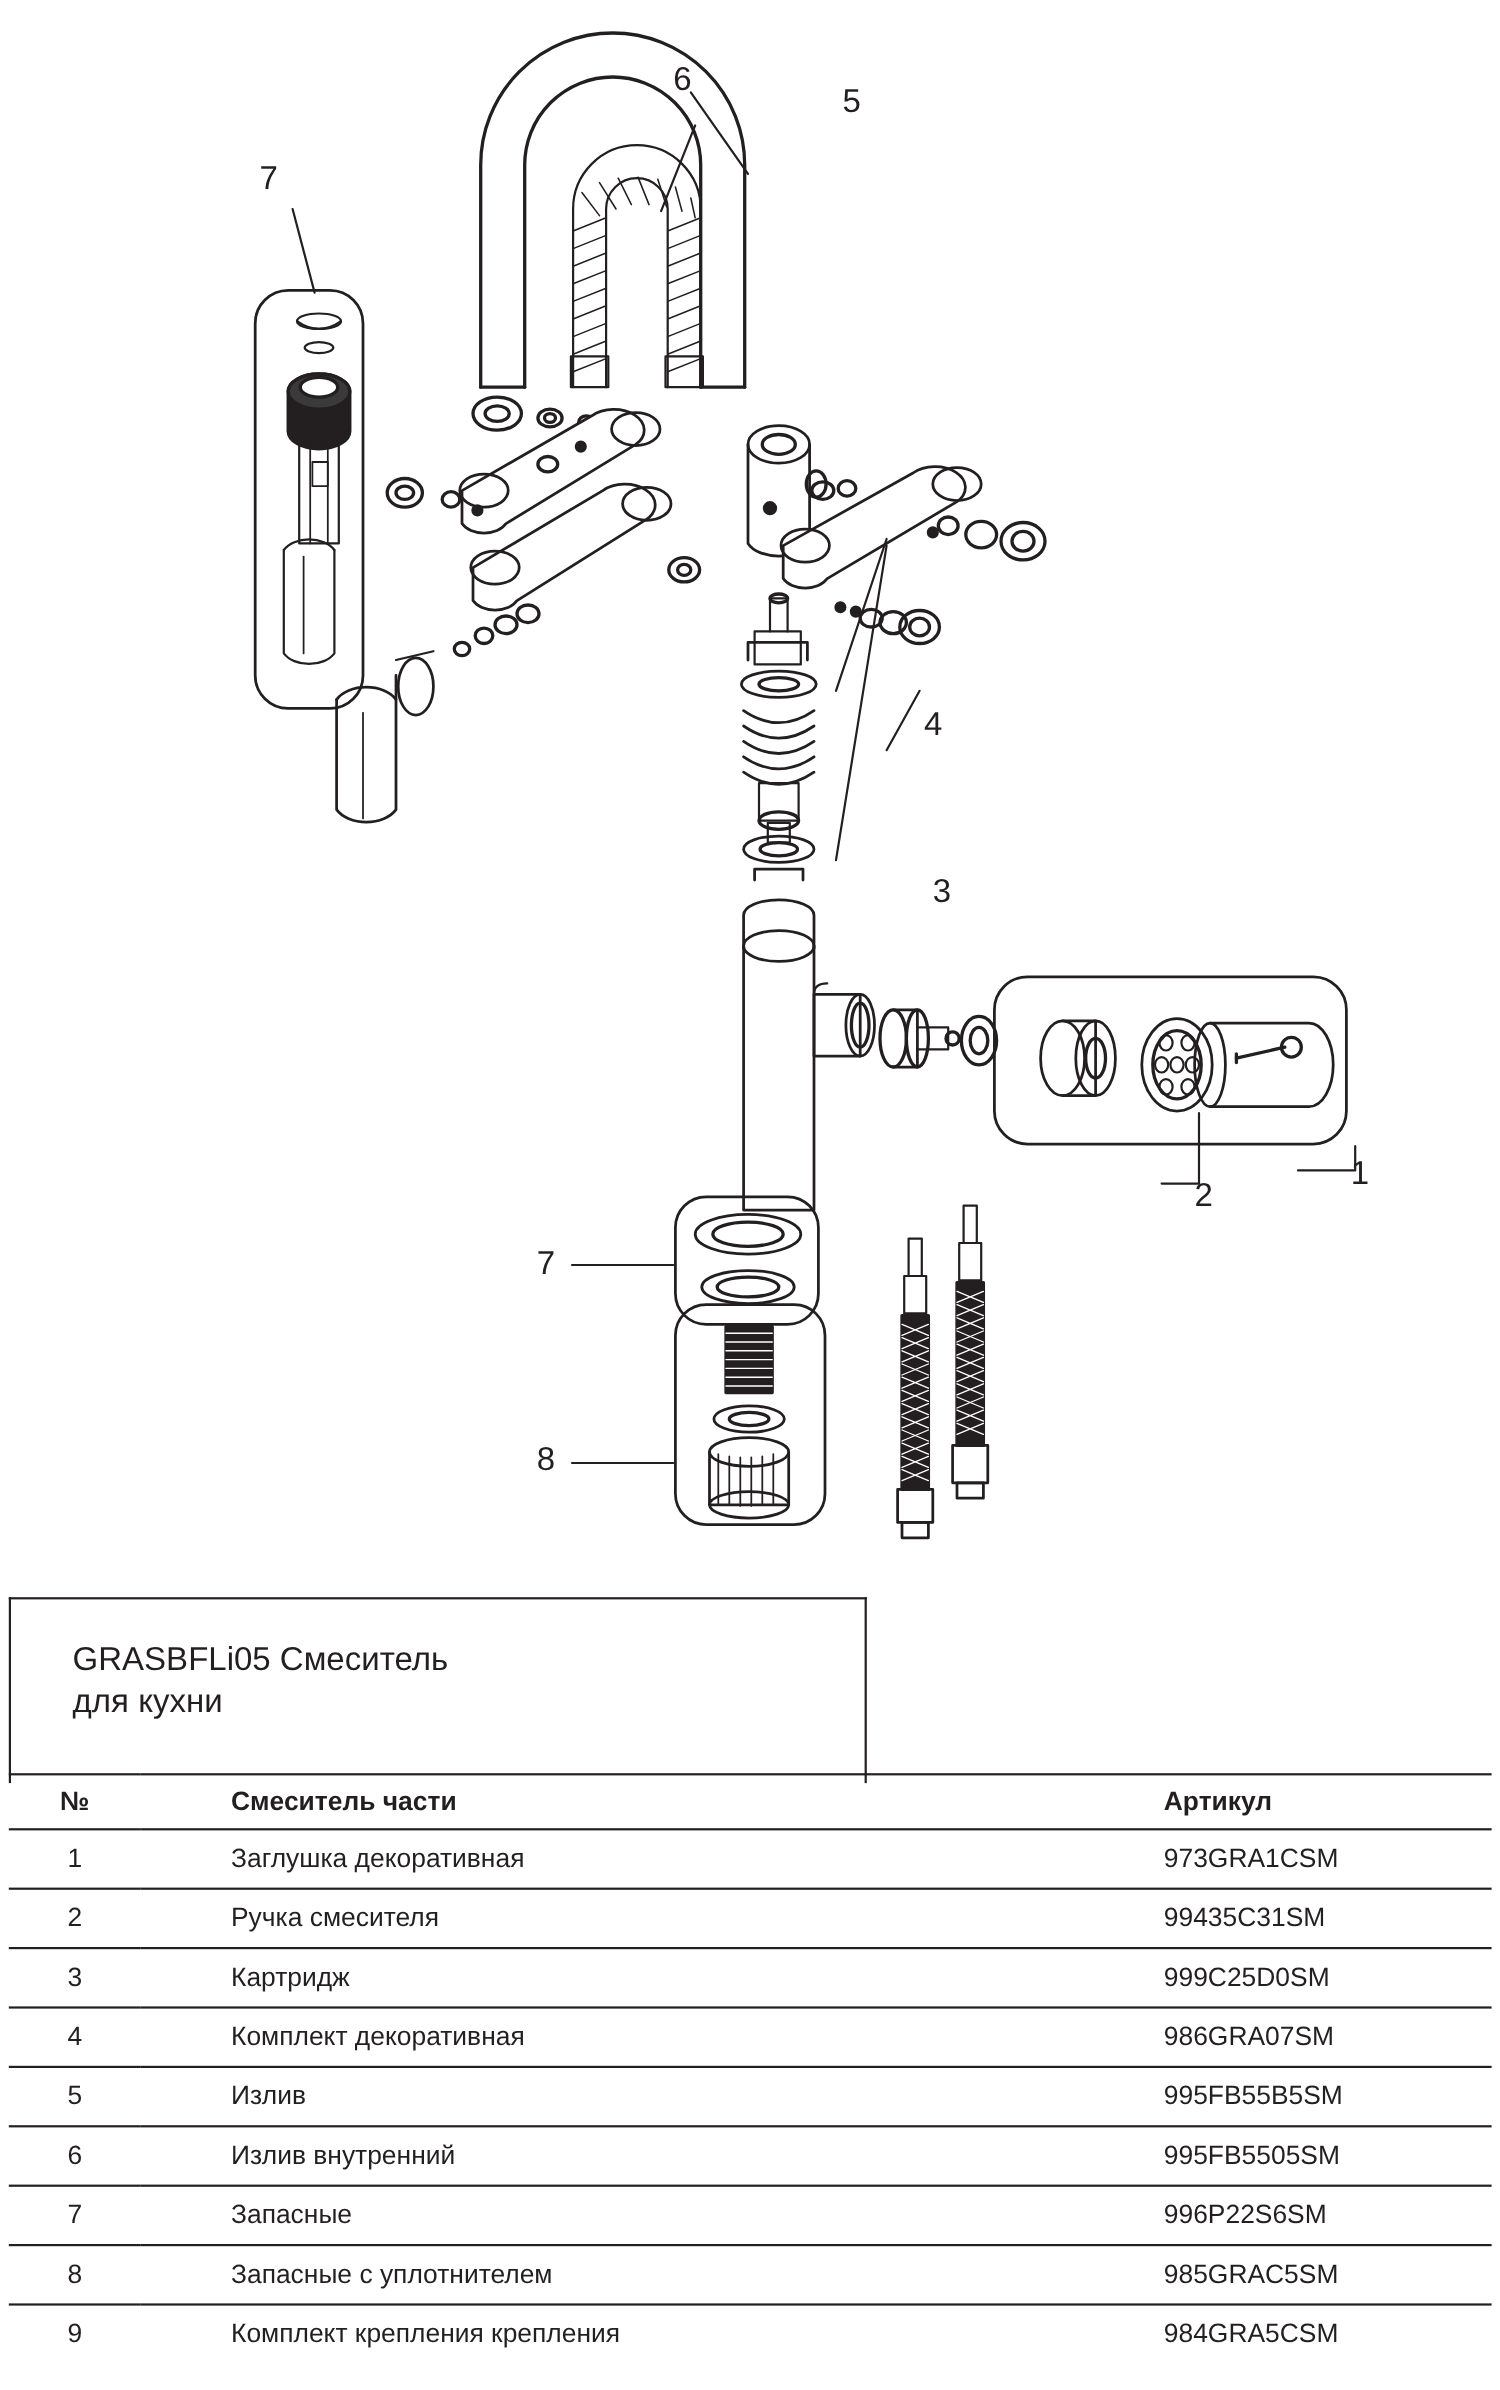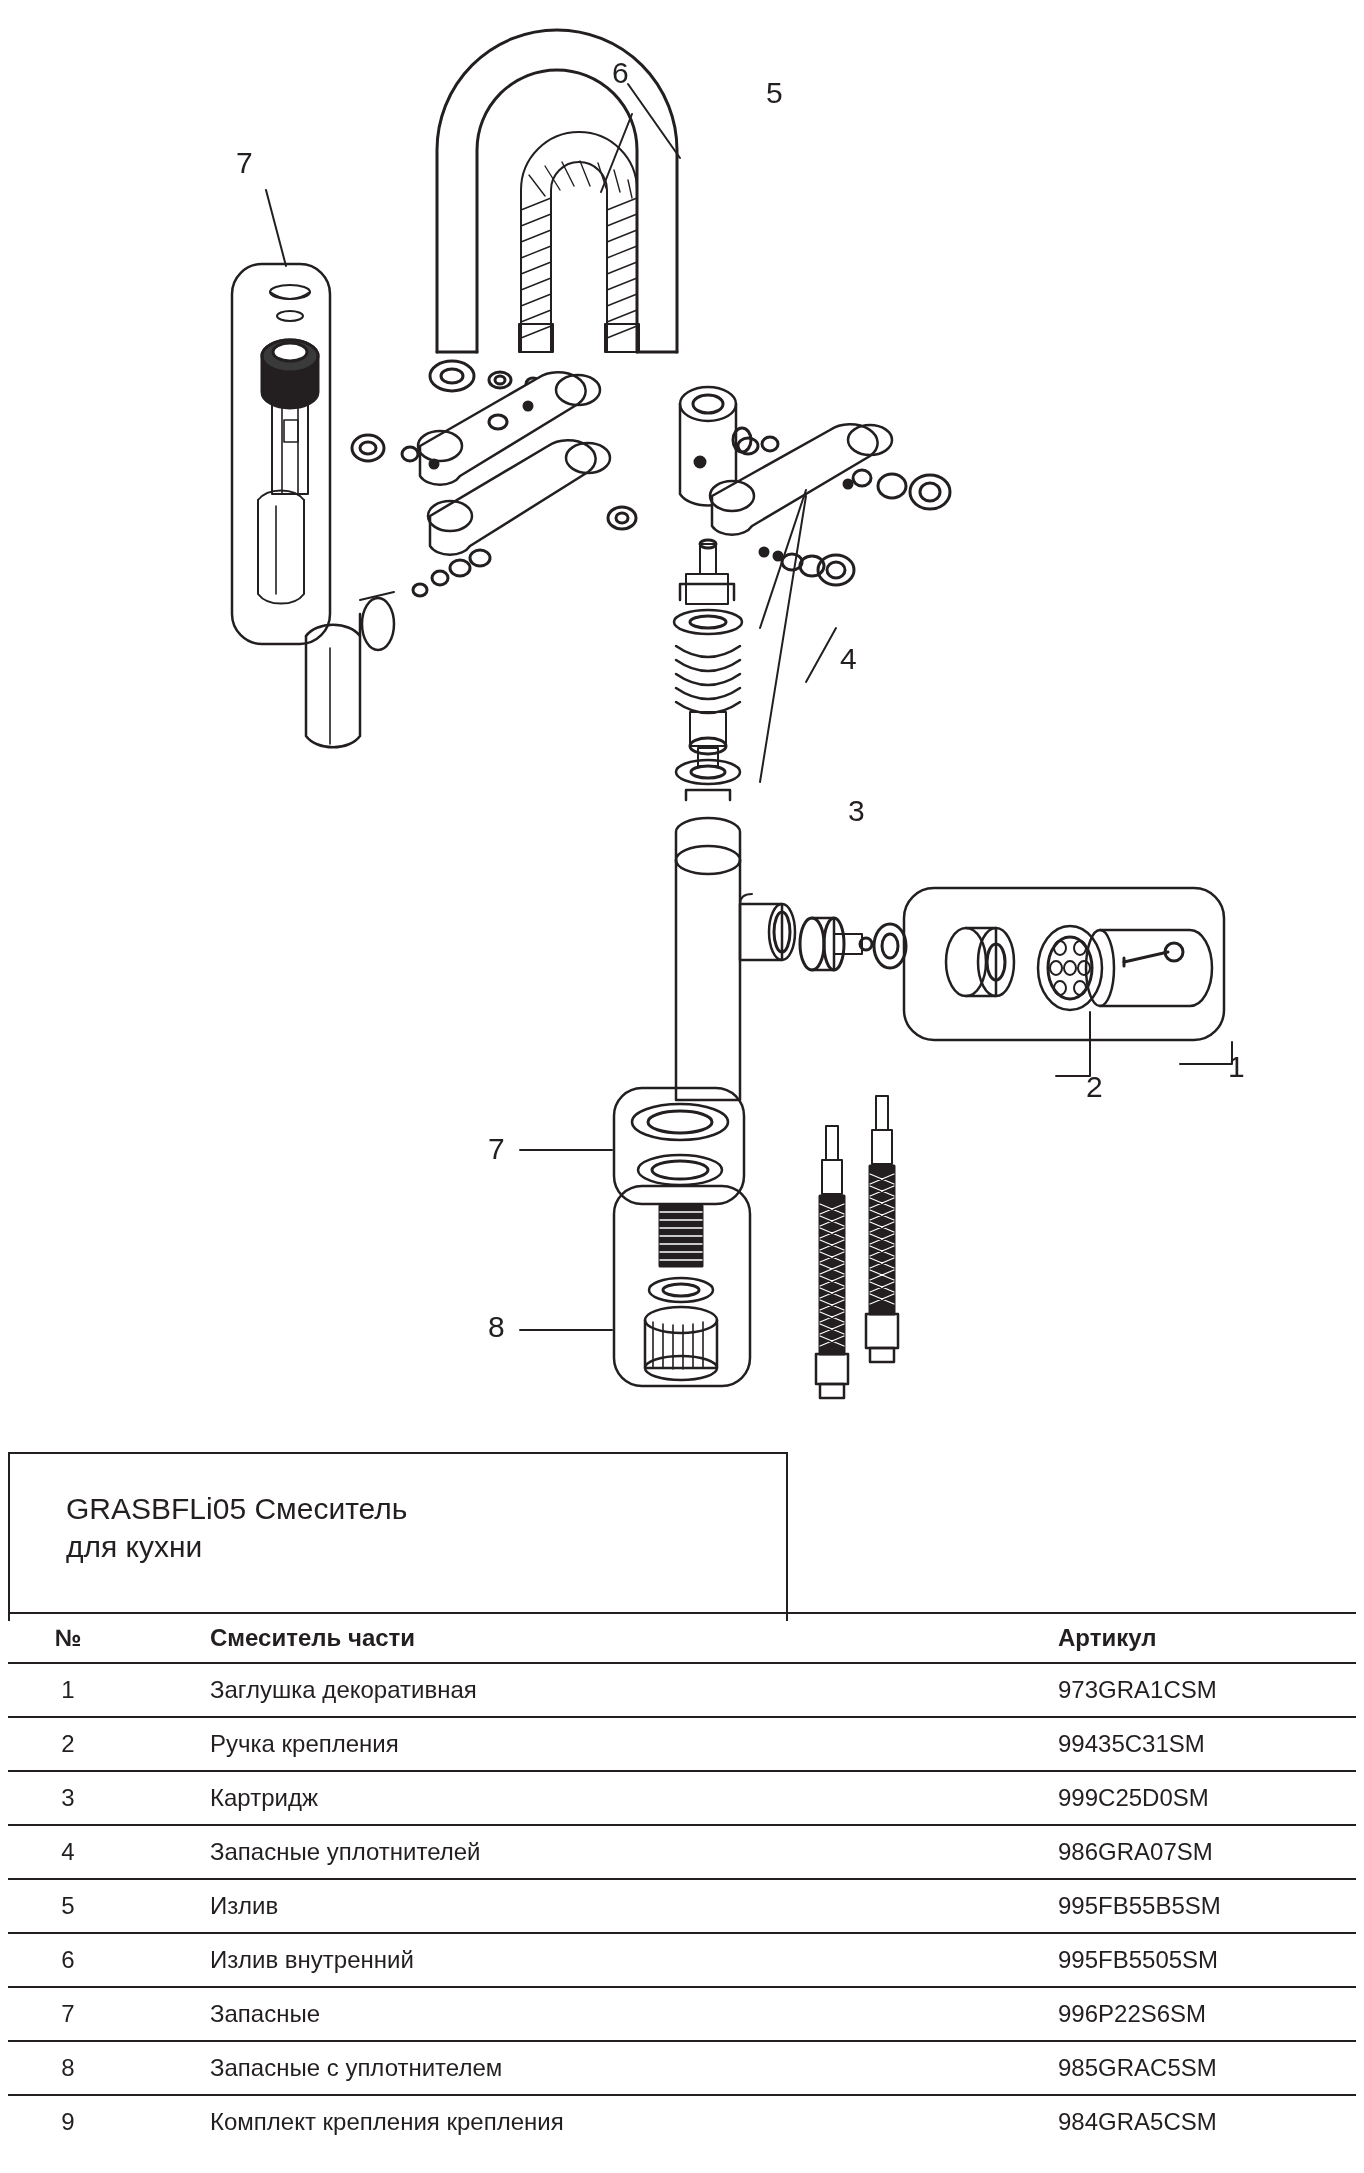--- a/index.html
+++ b/index.html
@@ -338,31 +338,31 @@
         </tr>
       </thead>
       <tbody>
         <tr>
           <td>1</td>
           <td>Заглушка декоративная</td>
           <td>973GRA1CSM</td>
         </tr>
         <tr>
           <td>2</td>
-          <td>Ручка крепления</td>
+          <td>Ручка смесителя</td>
           <td>99435C31SM</td>
         </tr>
         <tr>
           <td>3</td>
           <td>Картридж</td>
           <td>999C25D0SM</td>
         </tr>
         <tr>
           <td>4</td>
-          <td>Запасные уплотнителей</td>
+          <td>Комплект декоративная</td>
           <td>986GRA07SM</td>
         </tr>
         <tr>
           <td>5</td>
           <td>Излив</td>
           <td>995FB55B5SM</td>
         </tr>
         <tr>
           <td>6</td>
           <td>Излив внутренний</td>

